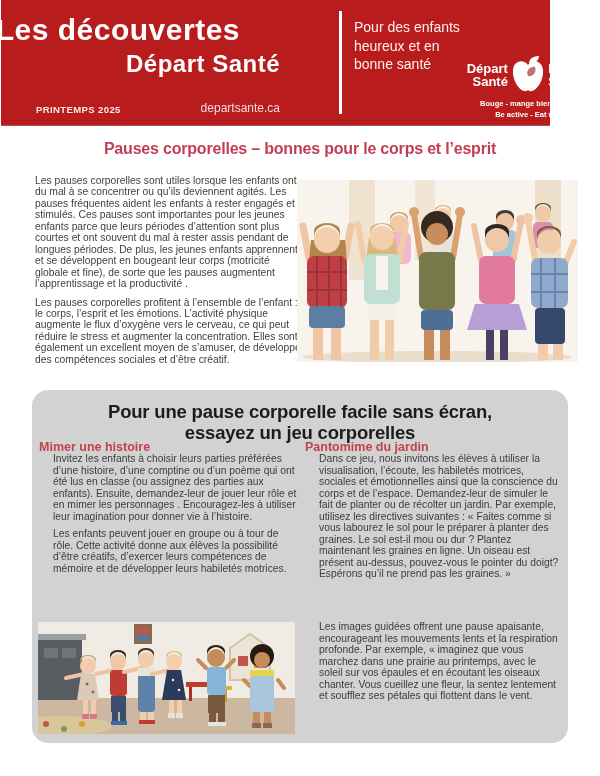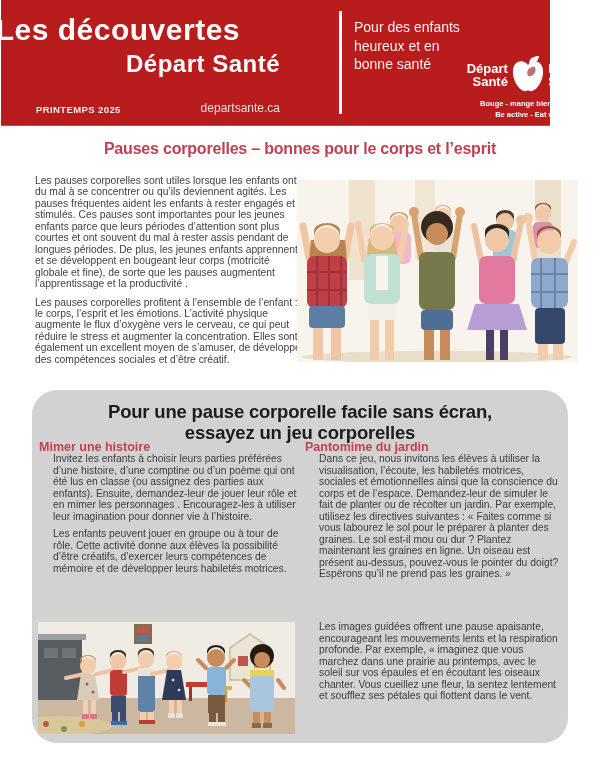--- a/index.html
+++ b/index.html
@@ -25,21 +25,21 @@
   .logo-slogan{margin-top:4px;color:#fff;font-weight:bold;font-size:7.5px;line-height:1.5;text-align:center;}
   .logo-slogan .l2{padding-left:26px;}
   
   .article-title{position:absolute;left:0;top:140px;width:600px;text-align:center;
     color:#c23e53;font-weight:bold;font-size:16px;letter-spacing:-0.2px;white-space:nowrap;}
   .col-left{position:absolute;left:35px;top:175px;width:270px;color:#3f3f3f;font-size:10.3px;line-height:11.45px;}
   .col-left p{margin:0 0 7px 0;}
   .photo-top{position:absolute;left:297px;top:180px;width:281px;height:182px;overflow:hidden;}
   .photo-top svg,.photo-bottom svg{display:block;}
   
-  .activity-box{position:absolute;left:32px;top:390px;width:536px;height:353px;background:#d2d2d2;border-radius:25px;}
+  .activity-box{position:absolute;left:32px;top:390px;width:536px;height:353px;background:#d2d2d2;border-radius:16px;}
   .box-title{position:absolute;left:0;top:11px;width:536px;text-align:center;color:#1c1c1c;font-weight:bold;font-size:18.5px;line-height:1.15;letter-spacing:-0.2px;}
   .box-col{position:absolute;top:52px;width:258px;font-size:10.3px;line-height:11.45px;color:#3c3c3c;}
   .box-col.left{left:7px;}
   .box-col.right{left:273px;width:256px;}
   .box-col h3{margin:0 0 0 0;font-size:12.5px;color:#c3424e;}
   .box-col p{margin:0 0 6px 14px;}
   .box-col.right p.spaced{margin-top:42px;}
   .photo-bottom{position:absolute;left:6px;top:232px;width:257px;height:112px;overflow:hidden;}
 </style>
 </head>

